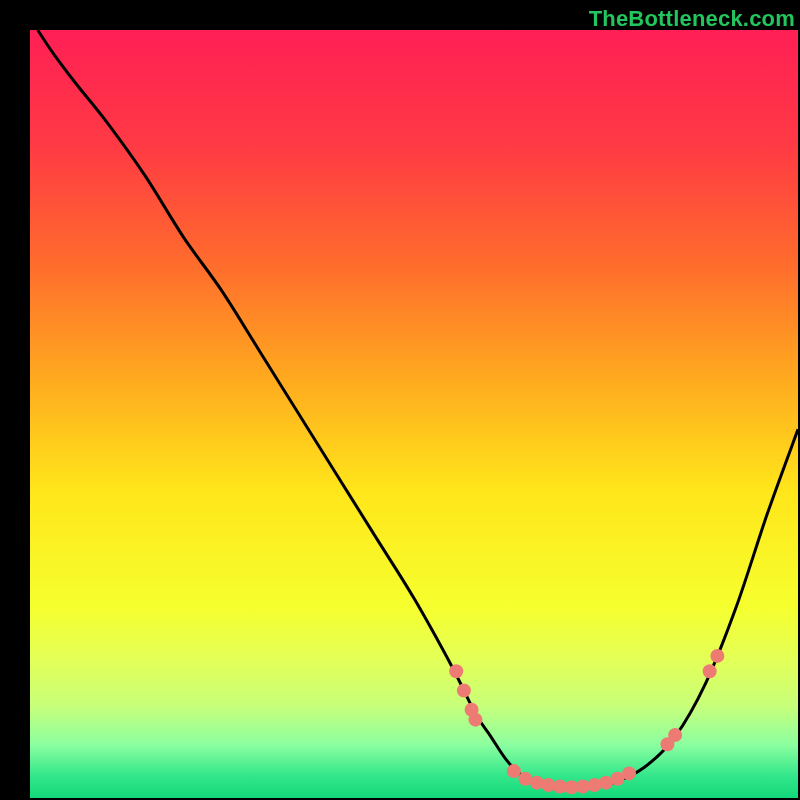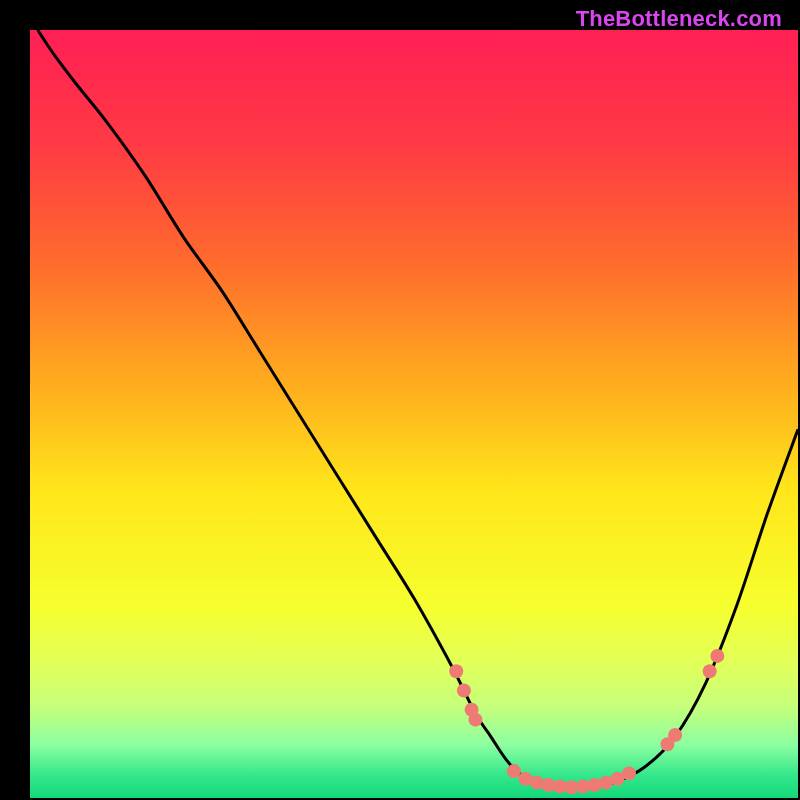--- a/index.html
+++ b/index.html
@@ -22,24 +22,24 @@
   .plot-area {
     position: absolute;
     left: 15px;
     top: 15px;
     width: 768px;
     height: 768px;
   }
   .watermark {
     position: absolute;
     top: 6px;
-    right: 18px;
+    right: 5px;
     font-size: 22px;
     font-weight: 600;
-    color: #d946ef;
+    color: #22c55e;
     letter-spacing: 0.2px;
   }
   svg {
     display: block;
   }
 </style>
 </head>
 <body>
 
 <div class="frame">

